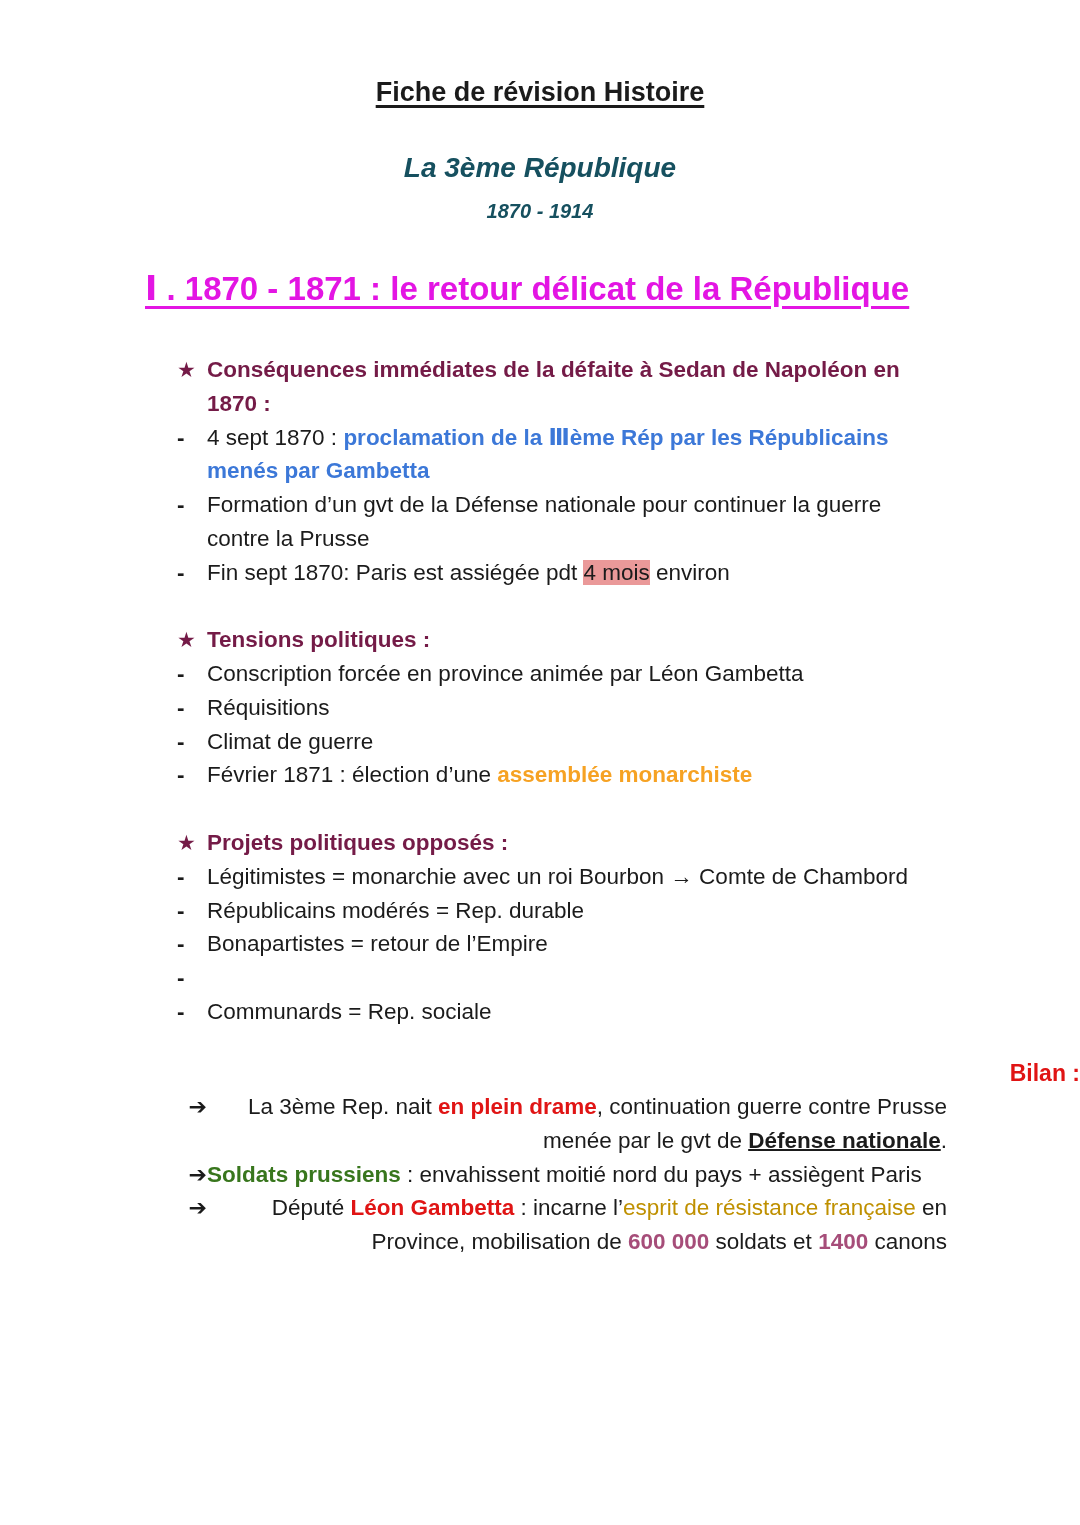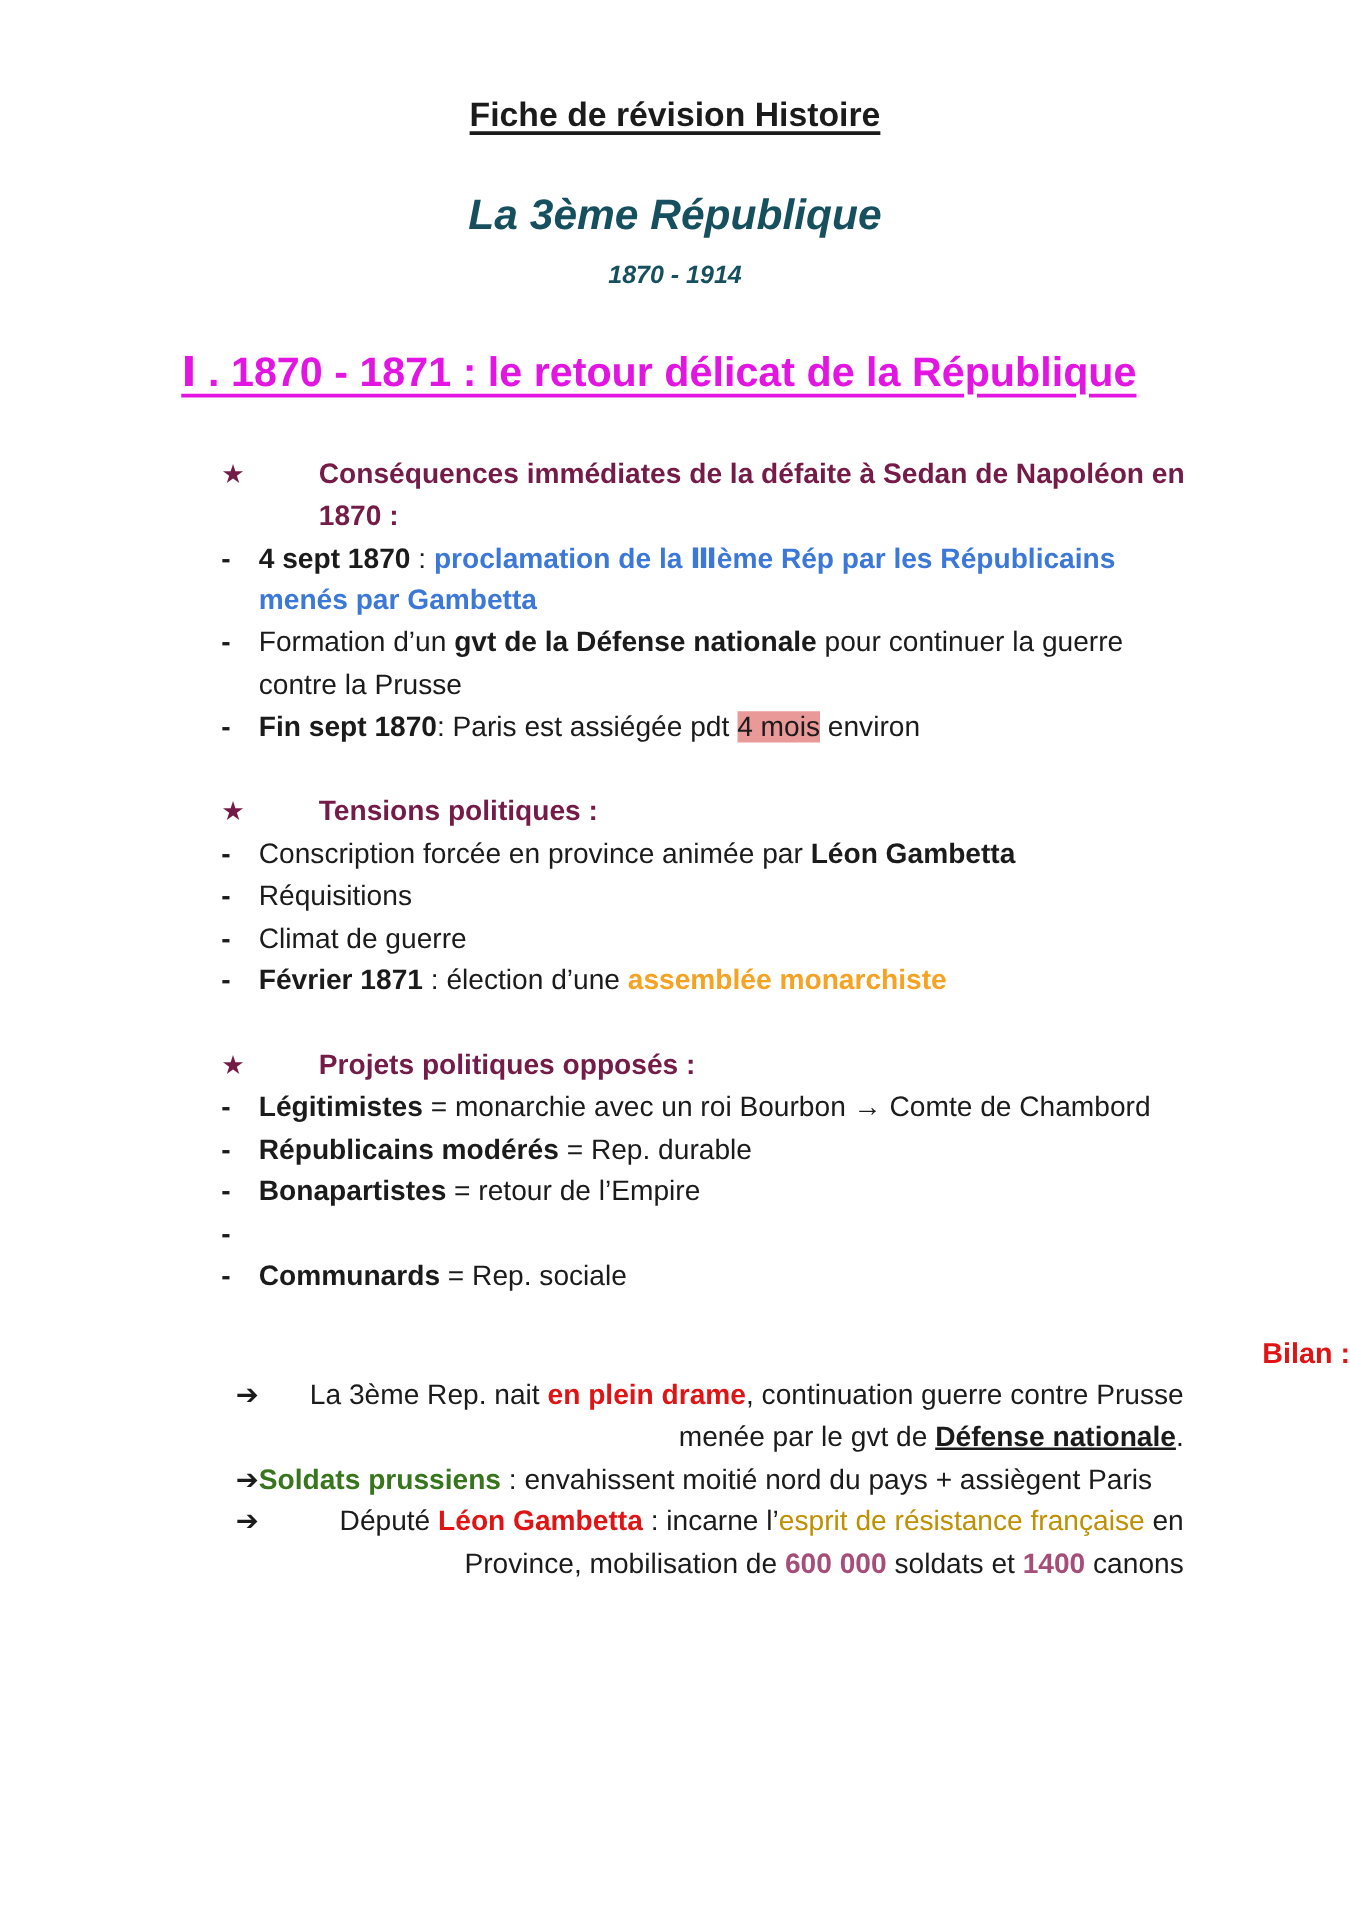--- a/index.html
+++ b/index.html
@@ -15,50 +15,50 @@
     font-size:22.5px;
     line-height:1.5;
   }
   .header{text-align:center;}
   .doc-title{
     font-size:27px;font-weight:700;
     text-decoration:underline;text-underline-offset:4px;text-decoration-thickness:2.5px;
   }
   .doc-subtitle{
     margin-top:34px;
-    font-size:34px;font-weight:700;font-style:italic;
+    font-size:28px;font-weight:700;font-style:italic;
     color:var(--c-teal,#16505f);
   }
   .doc-date{
     margin-top:7px;
     font-size:20px;font-weight:700;font-style:italic;
     color:var(--c-teal,#16505f);
   }
   .section-heading{
     margin:38px 0 0 145px;
     font-size:33px;font-weight:700;
     color:var(--c-magenta,#e315e3);
     text-decoration:underline;text-underline-offset:6px;text-decoration-thickness:2.5px;
     width:fit-content;
   }
   .blocks{margin-left:177px;margin-top:40px;}
   .star-block + .star-block{margin-top:34px;}
   .line{display:flex;align-items:baseline;}
   .bullet-col{flex:none;width:30px;}
   .text-col{flex:none;max-width:740px;}
   .star-icon{color:var(--c-maroon,#741b47);font-size:21px;}
-  .head-text{font-weight:700;color:var(--c-maroon,#741b47);max-width:700px;margin-left:48px;}
+  .head-text{font-weight:700;color:var(--c-maroon,#741b47);max-width:700px;}
   .dash{font-weight:700;}
   .bilan{margin-left:145px;margin-top:27px;text-align:right;}
   .bilan-label{font-size:23px;font-weight:700;color:var(--c-red,#e01414);}
   .bilan-items{margin-left:27px;}
   .arrow-col{flex:none;width:35px;font-size:22px;}
   
   .r-plain{}
-  .r-bold{font-weight:700;}
+  .r-bold{font-weight:400;}
   .r-boldul{font-weight:700;text-decoration:underline;text-decoration-thickness:2px;}
   .r-blue{font-weight:700;color:var(--c-blue,#3c78d8);}
   .r-orange{font-weight:700;color:var(--c-orange,#f6a223);}
   .r-red{font-weight:700;color:var(--c-red,#e01414);}
   .r-green{font-weight:700;color:var(--c-green,#38761d);}
   .r-gold{color:var(--c-gold,#bf9000);}
   .r-plum{font-weight:700;color:var(--c-plum,#a64d79);}
   .r-hl{background:var(--c-hl,#ea9999);margin-top:16px;}
 </style>
 </head>

